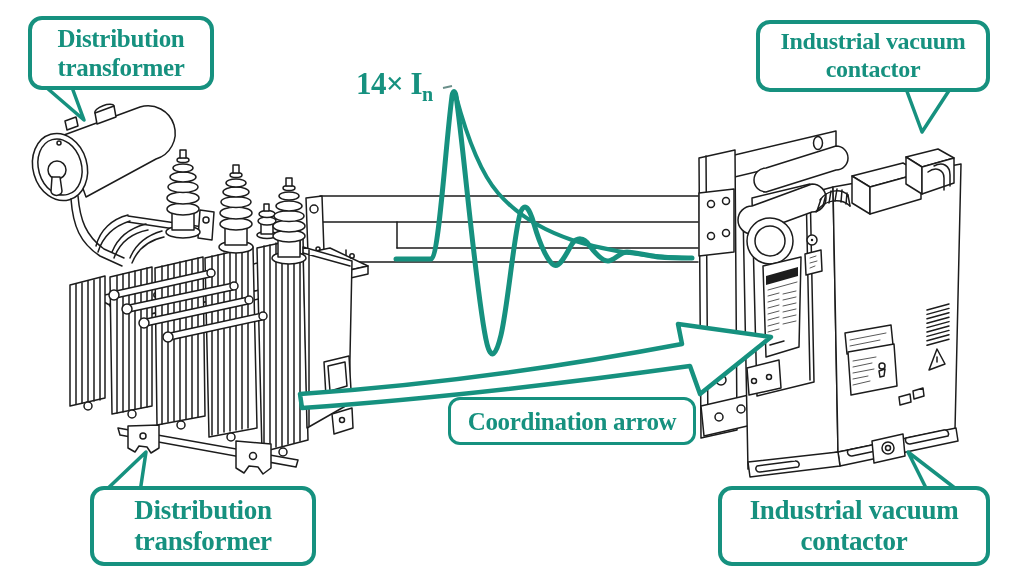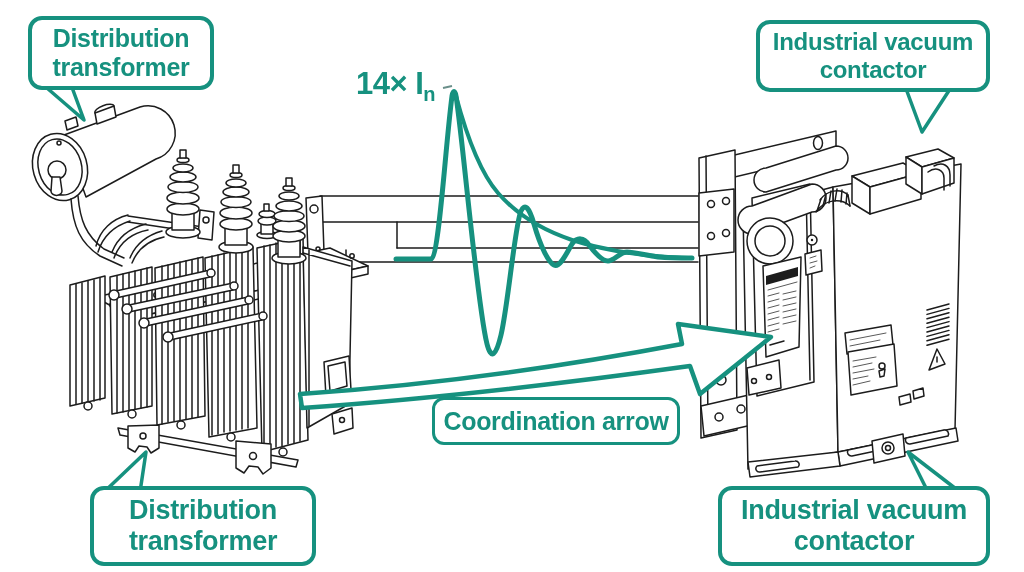--- a/index.html
+++ b/index.html
@@ -1,20 +1,20 @@
 <!DOCTYPE html>
 <html style="--accent: #16917F; --ink: #1c1c1c;"><head>
 <meta charset="utf-8">
 <style>
   :root{ --accent:#16917F; --ink:#1c1c1c; }
   *{ box-sizing:border-box; }
   html,body{ margin:0; padding:0; background:#fff; }
   .stage{
     position:relative; width:1024px; height:572px; background:#fff;
-    font-family:Liberation Sans, sans-serif; overflow:hidden;
+    font-family:Liberation Serif, serif; overflow:hidden;
   }
   .stage svg{ position:absolute; left:0; top:0; }
 
   
   .s   { fill:none;  stroke:var(--ink); stroke-width:1.5; stroke-linecap:round; stroke-linejoin:round; }
   .sw  { fill:#fff;  stroke:var(--ink); stroke-width:1.5; stroke-linecap:round; stroke-linejoin:round; }
   .sf  { fill:var(--ink); stroke:none; }
   .g   { fill:none;  stroke:#5a5a5a; stroke-width:1; stroke-linecap:round; }
   .teal{ fill:none;  stroke:var(--accent); stroke-width:5; stroke-linecap:round; stroke-linejoin:round; }
   .teal2{ fill:none; stroke:var(--accent); stroke-width:4; stroke-linecap:round; }
@@ -27,21 +27,21 @@
     border:4px solid var(--accent); border-radius:14px;
     color:var(--accent); font-weight:bold; text-align:center;
     display:flex; flex-direction:column; justify-content:center;
     line-height:1.16; letter-spacing:-0.3px;
   }
   .c-tl{ left:28px;  top:16px;  width:186px; height:74px; font-size:25px; }
   .c-tr{ left:756px; top:20px;  width:234px; height:72px; font-size:24px; }
   .c-bl{ left:90px;  top:486px; width:226px; height:80px; font-size:27px; }
   .c-br{ left:718px; top:486px; width:272px; height:80px; font-size:27px; }
   .c-coord{
-    left:432px; top:397px; width:248px; height:48px; font-size:25px;
+    left:448px; top:397px; width:248px; height:48px; font-size:25px;
     border-width:3.5px; border-radius:12px; z-index:7;
   }
   .peak-label{
     position:absolute; left:356px; top:66px; z-index:6;
     color:var(--accent); font-weight:bold; font-size:31px; letter-spacing:-0.5px;
   }
   .peak-label sub{ font-size:20px; line-height:0; }
 </style>
 </head>
 <body>

